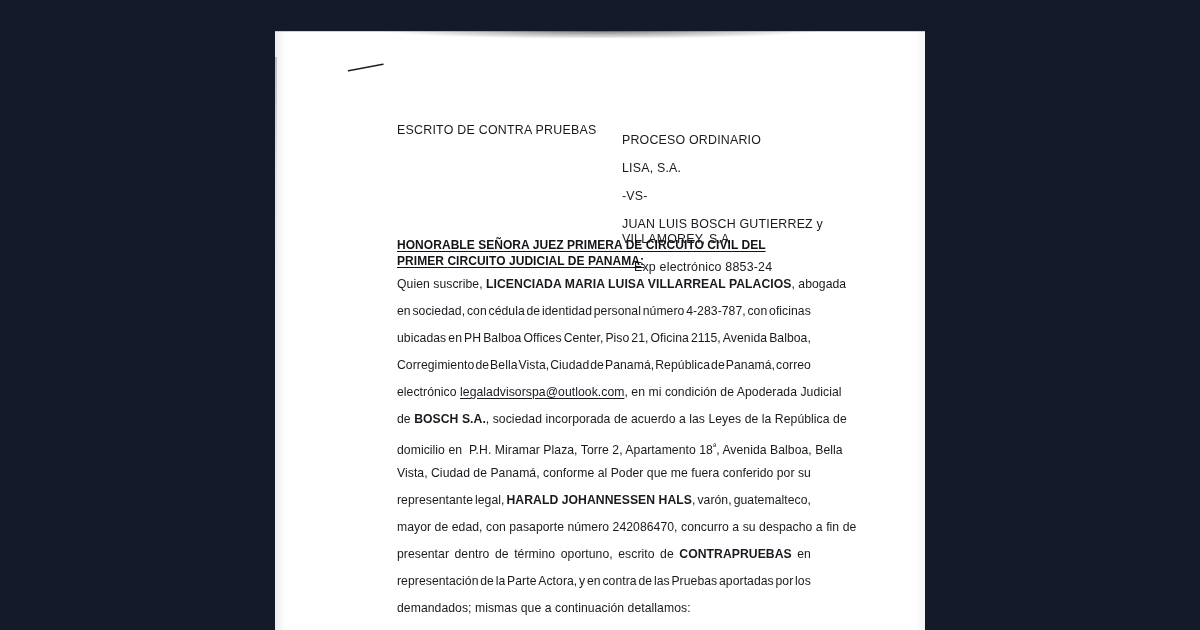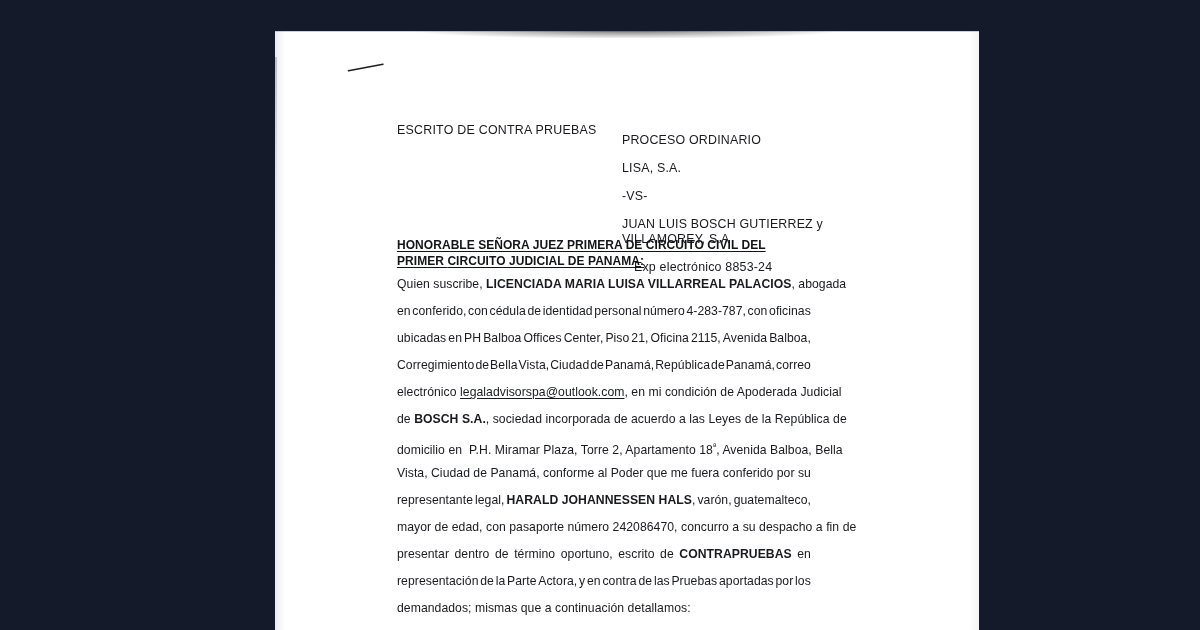--- a/index.html
+++ b/index.html
@@ -20,21 +20,21 @@
     position: absolute;
     inset: 0;
     background: #151a2a;
   }
 
   
   #page {
     position: absolute;
     left: 275px;
     top: 31px;
-    width: 704px;
+    width: 650px;
     height: 599px;
     background: #ffffff;
     overflow: hidden;
     box-shadow: 0 0 0 0 rgba(0,0,0,0);
   }
 
   
   .page-top-shadow {
     position: absolute;
     left: 0;
@@ -204,21 +204,21 @@
 
       <div class="heading">
         <span>HONORABLE SEÑORA JUEZ PRIMERA DE CIRCUITO CIVIL DEL PRIMER</span>
         <span>CIRCUITO JUDICIAL DE PANAMA:</span>
       </div>
 
       <div class="body-block" id="body-block">
           <div class="bline"><span class="w">Quien suscribe, </span><b>LICENCIADA MARIA LUISA VILLARREAL PALACIOS</b><span class="w">, abogada</span></div>
           <div class="bline j">
             <span>en</span>
-            <span>conferido,</span>
+            <span>sociedad,</span>
             <span>con</span>
             <span>cédula</span>
             <span>de</span>
             <span>identidad</span>
             <span>personal</span>
             <span>número</span>
             <span>4-283-787,</span>
             <span>con</span>
             <span>oficinas</span>
           </div>

